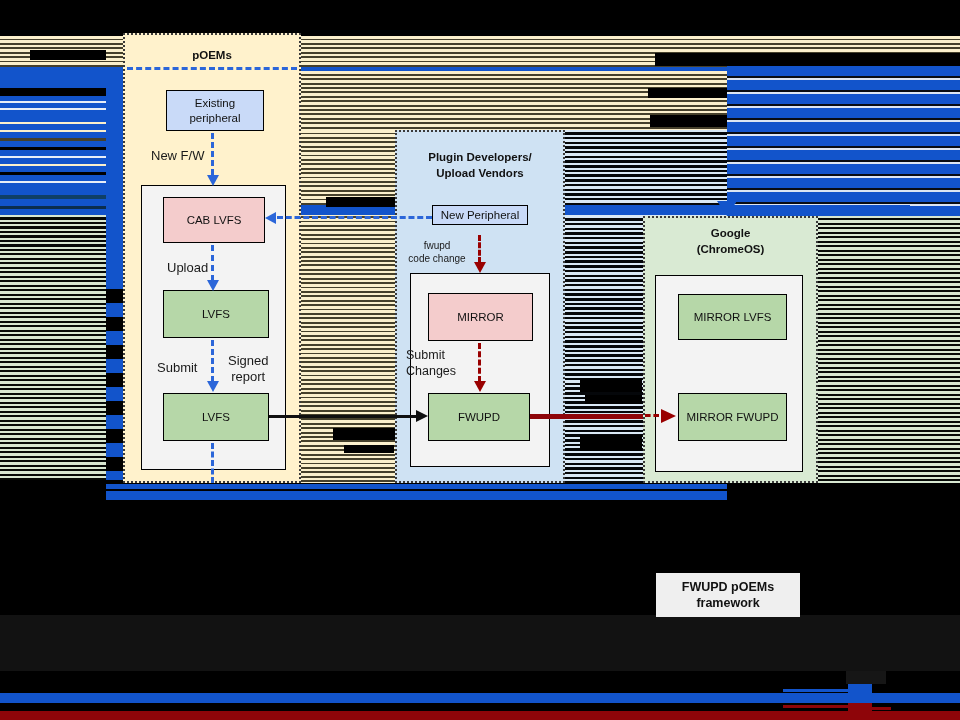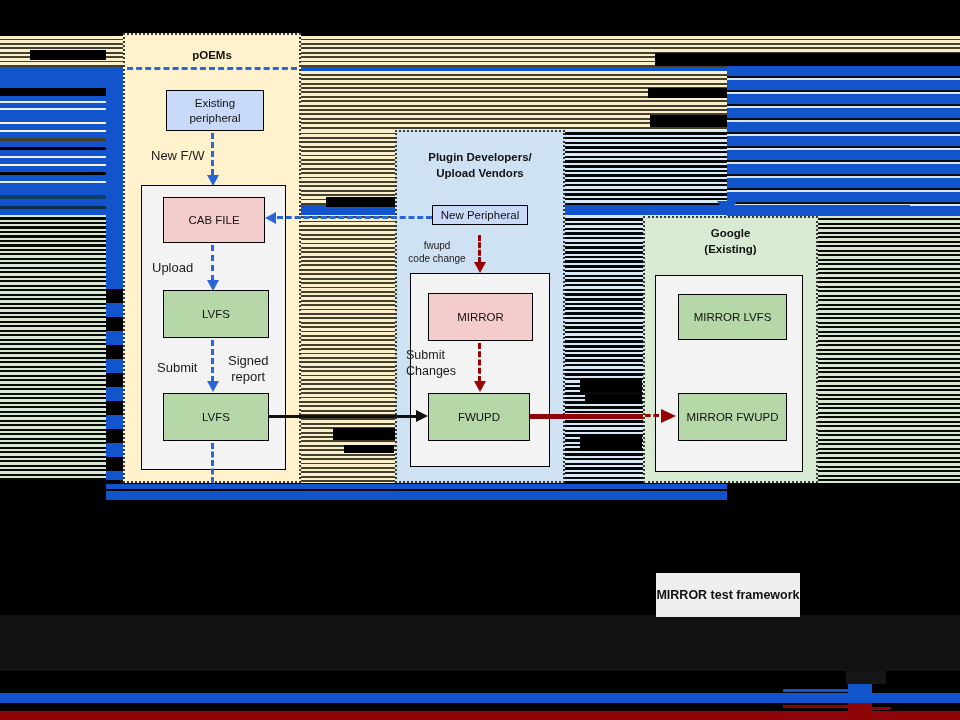--- a/index.html
+++ b/index.html
@@ -83,24 +83,24 @@
     <div class="panel-title" style="top:13px;text-align:center;">pOEMs</div>
     <div class="dashh" style="left:2px;top:32px;width:170px;"></div>
   </div>
   <div class="node" style="left:166px;top:90px;width:98px;height:41px;background:#c9daf8;">Existing
 peripheral</div>
   <div class="dashv" style="left:211px;top:133px;height:42px;"></div>
   <div class="tri tri-down-b" style="left:207px;top:175px;"></div>
   <div class="lbl" style="left:151px;top:148px;">New F/W</div>
 
   <div class="graybox" style="left:141px;top:185px;width:145px;height:285px;"></div>
-  <div class="node" style="left:163px;top:197px;width:102px;height:46px;background:#f4cccc;">CAB FILE</div>
+  <div class="node" style="left:163px;top:197px;width:102px;height:46px;background:#f4cccc;">CAB LVFS</div>
   <div class="dashv" style="left:211px;top:245px;height:36px;"></div>
   <div class="tri tri-down-b" style="left:207px;top:280px;"></div>
-  <div class="lbl" style="left:152px;top:260px;">Upload</div>
+  <div class="lbl" style="left:167px;top:260px;">Upload</div>
   <div class="node" style="left:163px;top:290px;width:106px;height:48px;background:#b6d7a8;">LVFS</div>
   <div class="dashv" style="left:211px;top:340px;height:42px;"></div>
   <div class="tri tri-down-b" style="left:207px;top:381px;"></div>
   <div class="lbl" style="left:157px;top:360px;">Submit</div>
   <div class="lbl" style="left:228px;top:353px;text-align:center;">Signed
 report</div>
   <div class="node" style="left:163px;top:393px;width:106px;height:48px;background:#b6d7a8;">LVFS</div>
   <div class="dashv" style="left:211px;top:443px;height:40px;"></div>
 
   <div class="panel" style="left:395px;top:130px;width:170px;height:353px;background:#cfe2f3;">
@@ -125,21 +125,21 @@
 
   <div class="g" style="left:269px;top:415px;width:147px;height:2.5px;background:#101010;z-index:13;"></div>
   <div class="tri tri-right-k" style="left:416px;top:410px;"></div>
 
   <div class="g" style="left:530px;top:414px;width:113px;height:5px;background:#8e0509;z-index:13;"></div>
   <div class="rdashh" style="left:645px;top:414px;width:14px;"></div>
   <div class="tri tri-right-r" style="left:661px;top:409px;"></div>
 
   <div class="panel" style="left:643px;top:216px;width:175px;height:267px;background:#d9ead3;">
     <div class="panel-title" style="top:8px;">Google
-(Existing)</div>
+(ChromeOS)</div>
   </div>
   <div class="graybox" style="left:655px;top:275px;width:148px;height:197px;"></div>
   <div class="node" style="left:678px;top:393px;width:109px;height:48px;background:#b6d7a8;">MIRROR FWUPD</div>
   <div class="node" style="left:678px;top:294px;width:109px;height:46px;background:#b6d7a8;">MIRROR LVFS</div>
 
-  <div class="node" style="left:656px;top:573px;width:144px;height:44px;background:#efefef;border:none;font-weight:bold;font-size:12.5px;">MIRROR test framework</div>
+  <div class="node" style="left:656px;top:573px;width:144px;height:44px;background:#efefef;border:none;font-weight:bold;font-size:12.5px;">FWUPD pOEMs framework</div>
 
 </div>
 
 </body></html>

